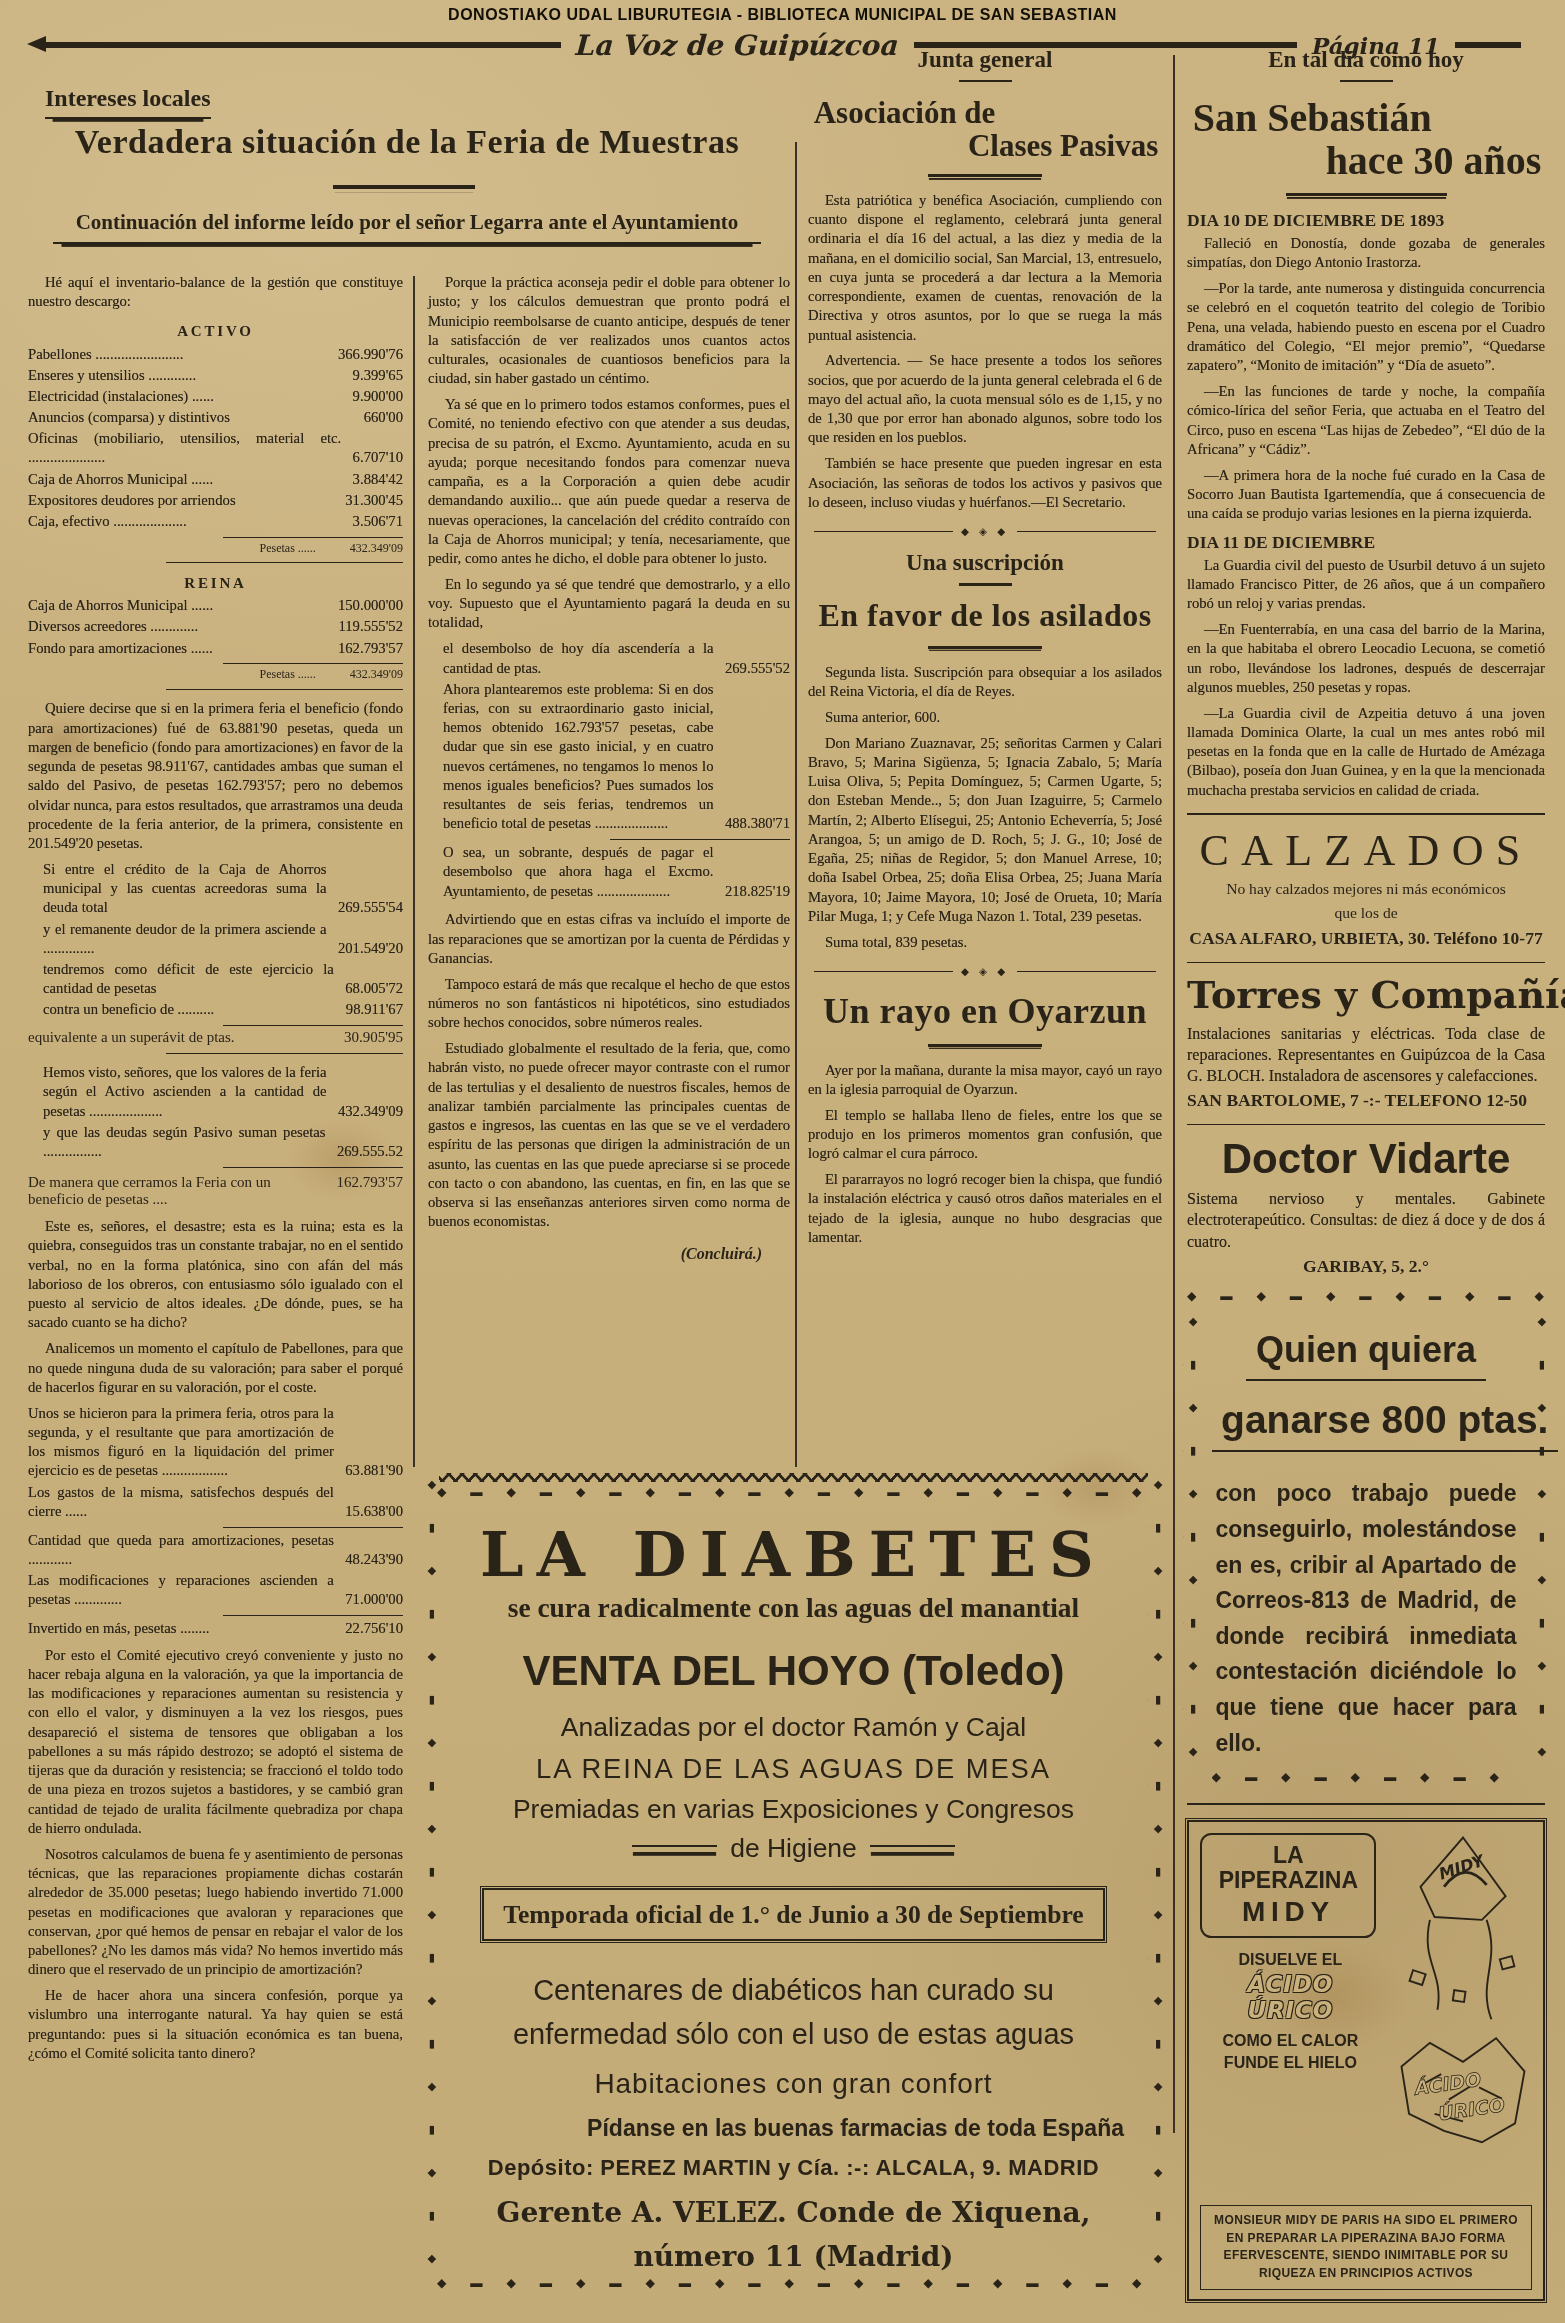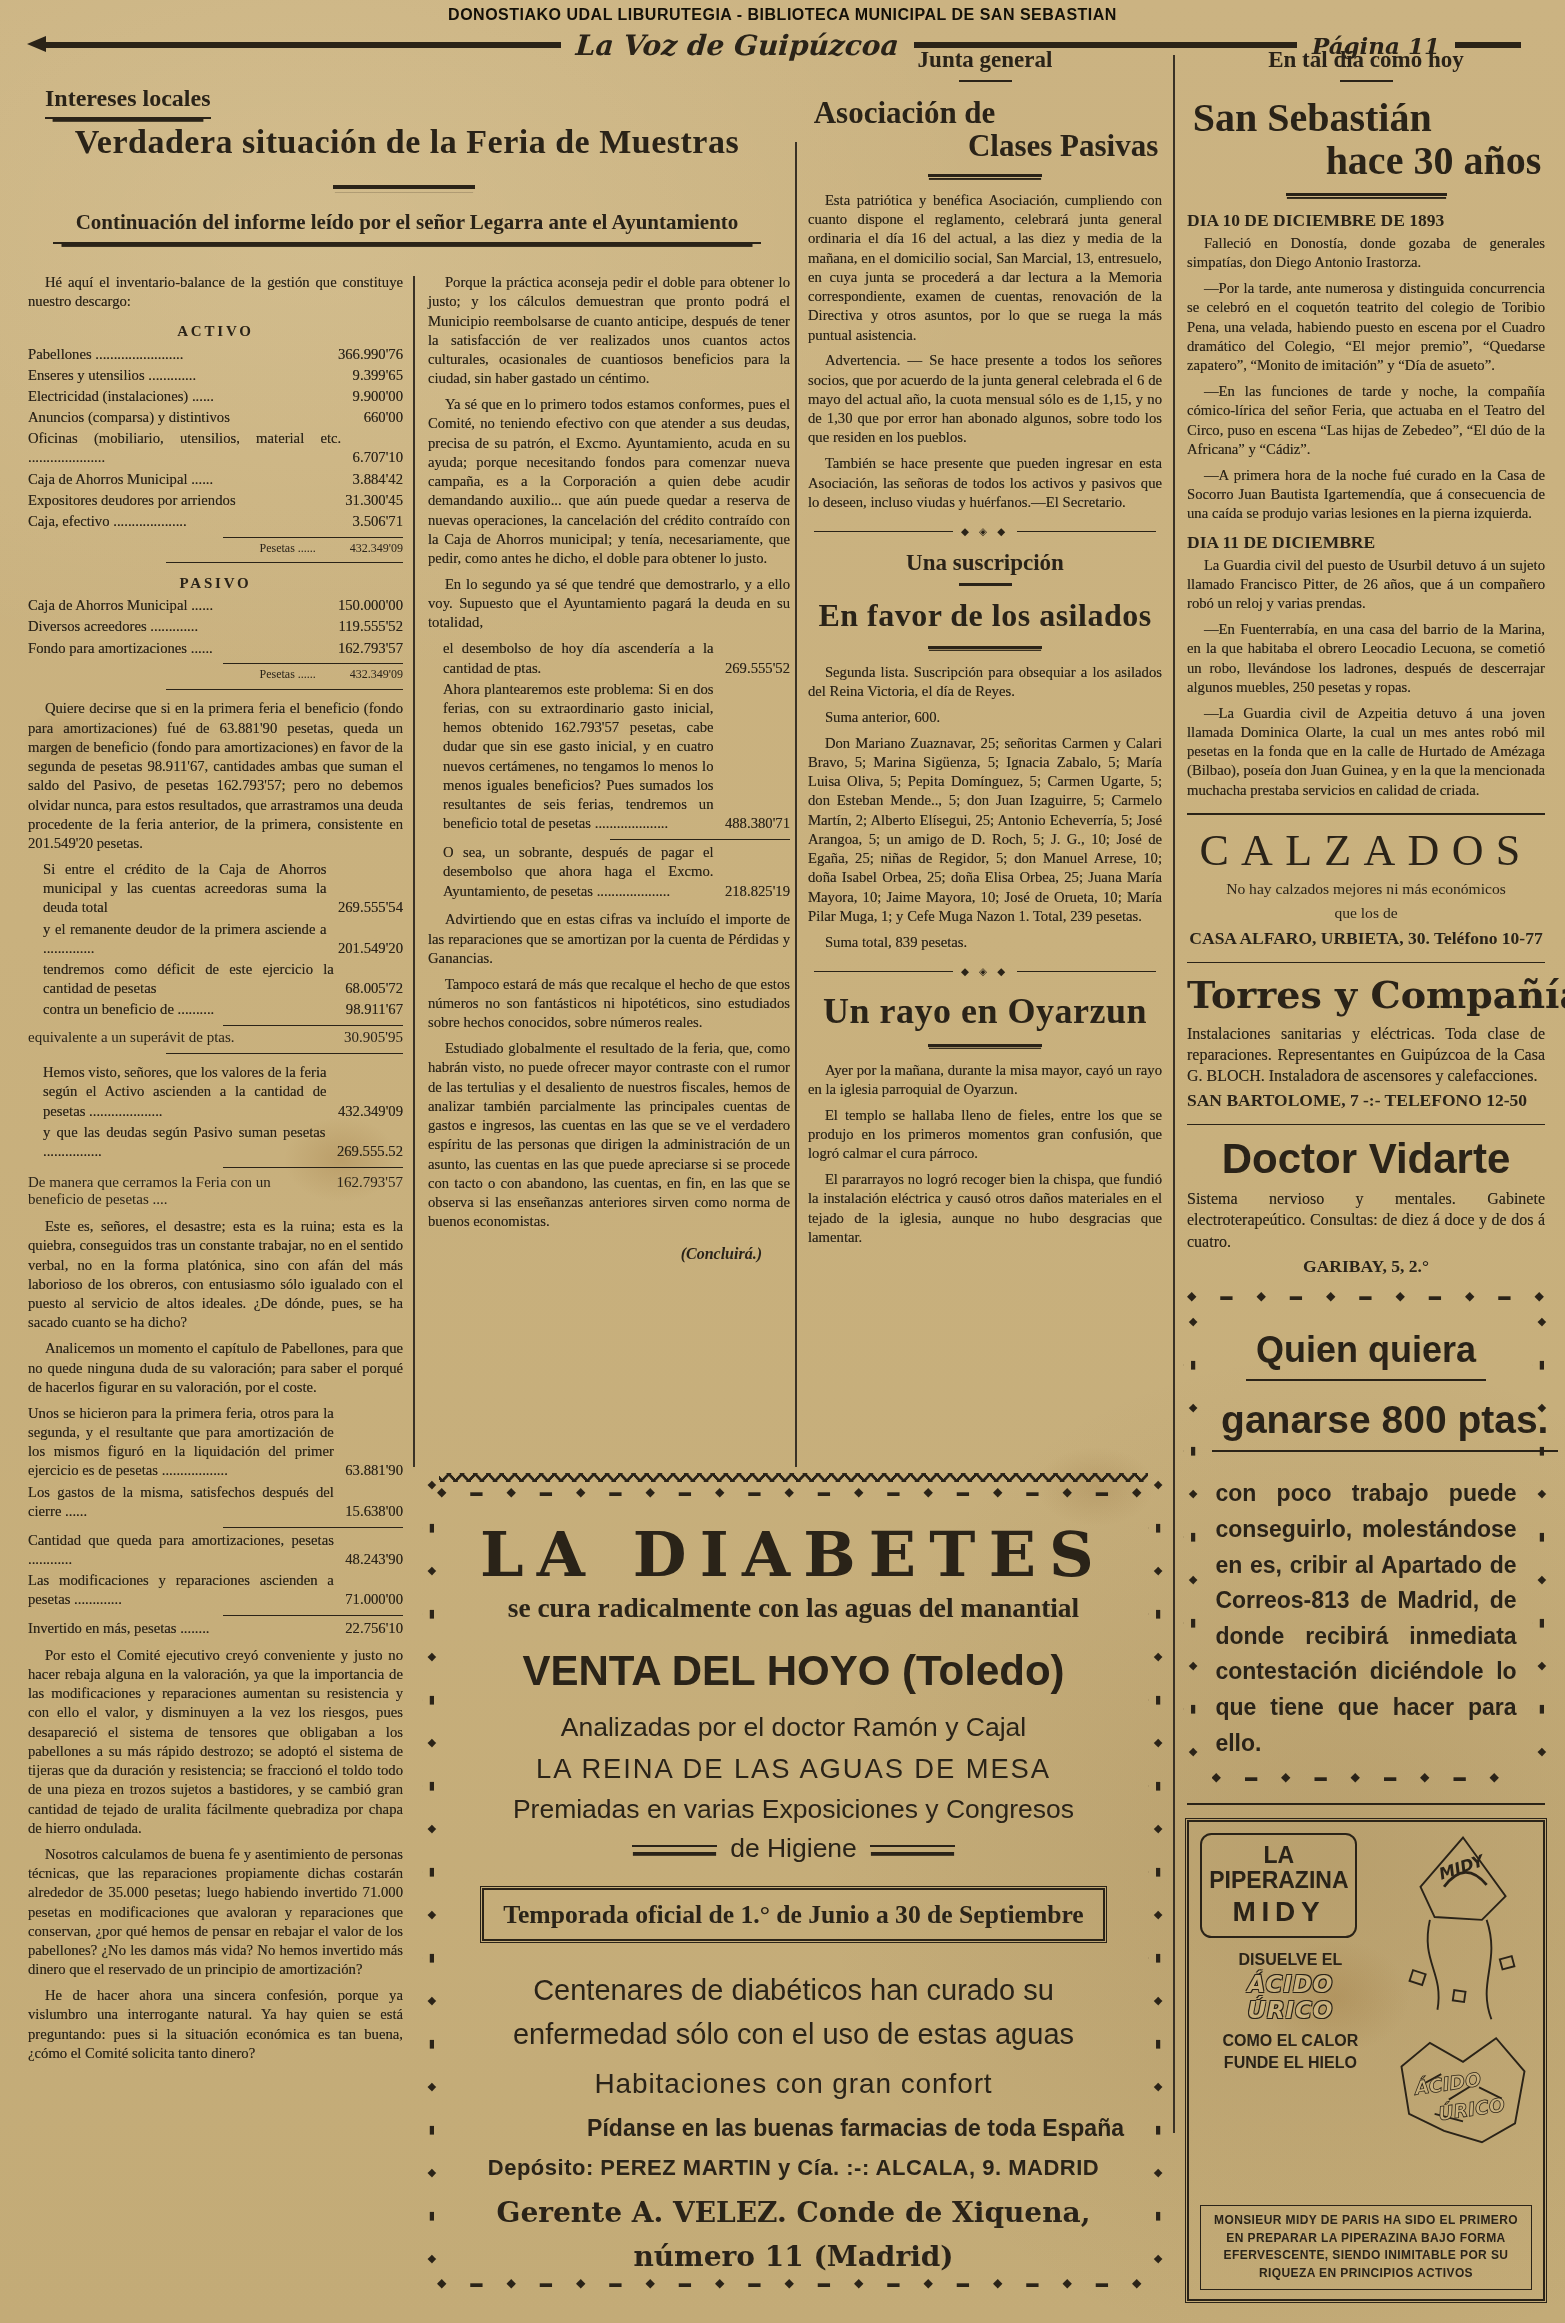--- a/index.html
+++ b/index.html
@@ -109,21 +109,21 @@
      text-orientation:upright;font-size:11.4px;letter-spacing:8.5px;color:var(--ink)}
   .dcv::before{content:"◆ ▮ ◆ ▮ ◆ ▮ ◆ ▮ ◆ ▮ ◆ ▮ ◆ ▮ ◆ ▮ ◆ ▮ ◆ ▮ ◆ ▮ ◆ ▮ ◆ ▮ ◆ ▮ ◆ ▮ ◆"}
   .dcv.left{left:-3.8px}.dcv.right{right:-3.8px}
   .gan-l1{font:700 36px "Liberation Sans","DejaVu Sans",sans-serif;text-align:center;margin-top:5.7px}
   .gan-l1 span,.gan-l2 span{display:inline-block;border-bottom:2.8px solid var(--ink);padding:0 9.5px 7.6px}
   .gan-l2{font:700 39px "Liberation Sans","DejaVu Sans",sans-serif;text-align:center;margin-top:17px;white-space:nowrap}
   .gan-body{font:700 23px "Liberation Sans","DejaVu Sans",sans-serif;line-height:1.55;text-align:justify;margin:24.6px 3.8px 7.6px}
 
   .ad-midy{position:relative;margin-top:15px;border:2.8px solid var(--ink);outline:0.9px solid var(--ink);outline-offset:1.9px;
      height:481px;padding:11.4px 11.4px 91px}
-  .midy-label{border:2.8px solid var(--ink);border-radius:11.4px;padding:7.6px 5.7px;width:157px;text-align:center;
+  .midy-label{border:2.8px solid var(--ink);border-radius:11.4px;padding:7.6px 5.7px;width:176px;text-align:center;
      font:700 23px "Liberation Sans","DejaVu Sans",sans-serif;line-height:1.1}
   .midy-label .big{display:block;font-size:28px;letter-spacing:5.7px;margin-top:3.8px}
   .midy-lines{margin-top:11.4px;font:700 16px "Liberation Sans","DejaVu Sans",sans-serif;line-height:1.35;width:180px;text-align:center}
   .midy-lines .outline{font:italic 800 23px "DejaVu Sans",sans-serif;letter-spacing:0.9px;color:var(--paper);
      text-shadow:-0.9px -0.9px 0 var(--ink),0.9px -0.9px 0 var(--ink),-0.9px 0.9px 0 var(--ink),0.9px 0.9px 0 var(--ink)}
   .midy-illus{position:absolute;right:9.5px;top:7.6px;width:142px;height:369px}
   .midy-caption{position:absolute;left:11.4px;right:11.4px;bottom:9.5px;border:1.9px solid var(--ink);
      padding:6.6px 8.5px;font:700 12px "Liberation Sans","DejaVu Sans",sans-serif;text-align:center;line-height:1.45;letter-spacing:0.4px}
 
   
@@ -212,21 +212,21 @@
           <span class="fl">Caja, efectivo ....................</span>
           <span class="fa">3.506'71</span>
         </div>
       </div>
     <div class="sumrule"></div>
     <div class="totalrow">
       <span class="fl">Pesetas ......</span>
       <span class="fa">432.349'09</span>
     </div>
     <div class="ruleright"></div>
-    <div class="tbl-title">PASIVO</div>
+    <div class="tbl-title">REINA</div>
     <div class="finlist">
         <div class="finrow">
           <span class="fl">Caja de Ahorros Municipal ......</span>
           <span class="fa">150.000'00</span>
         </div>
         <div class="finrow">
           <span class="fl">Diversos acreedores .............</span>
           <span class="fa">119.555'52</span>
         </div>
         <div class="finrow">

